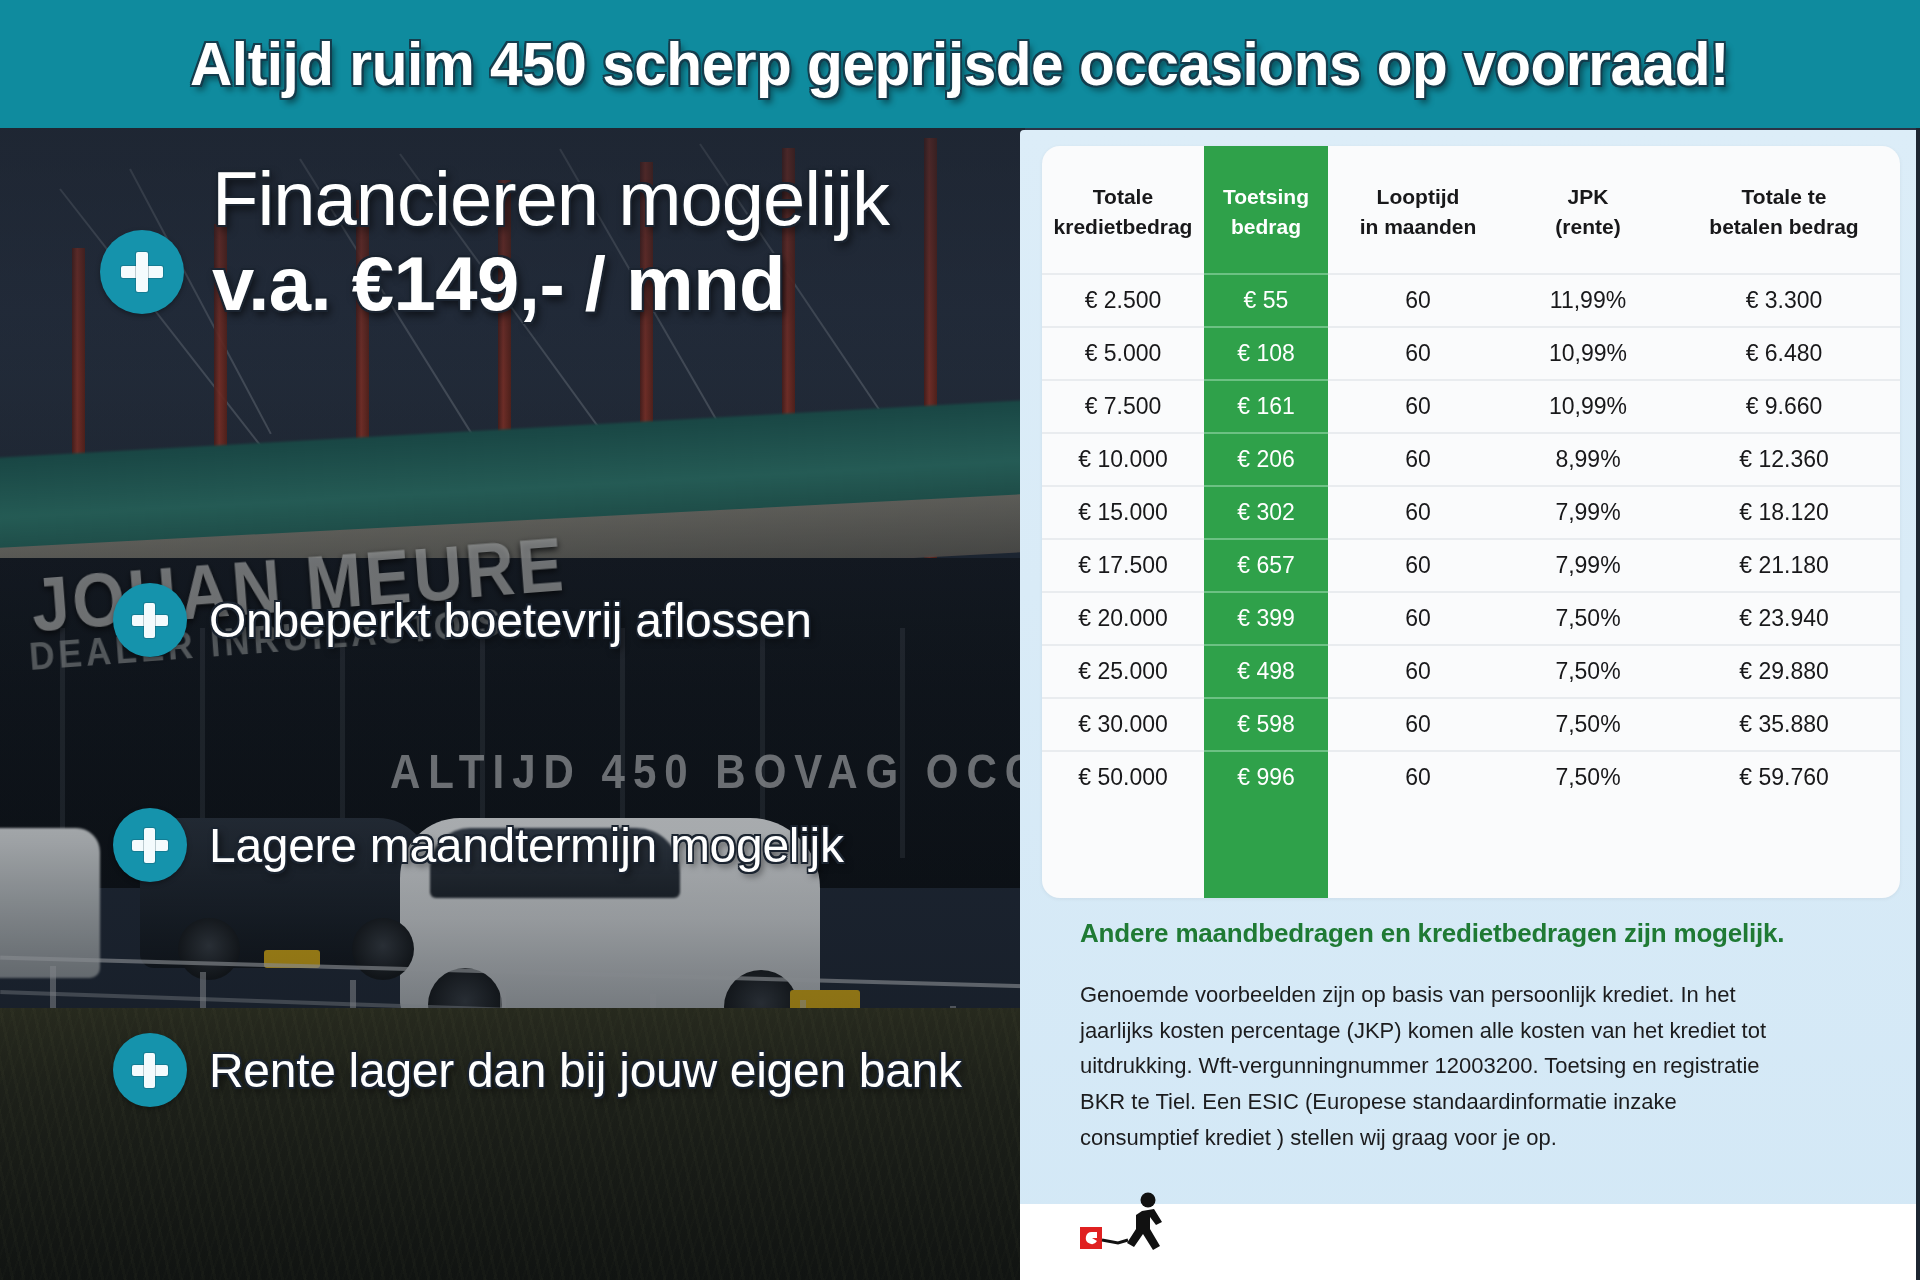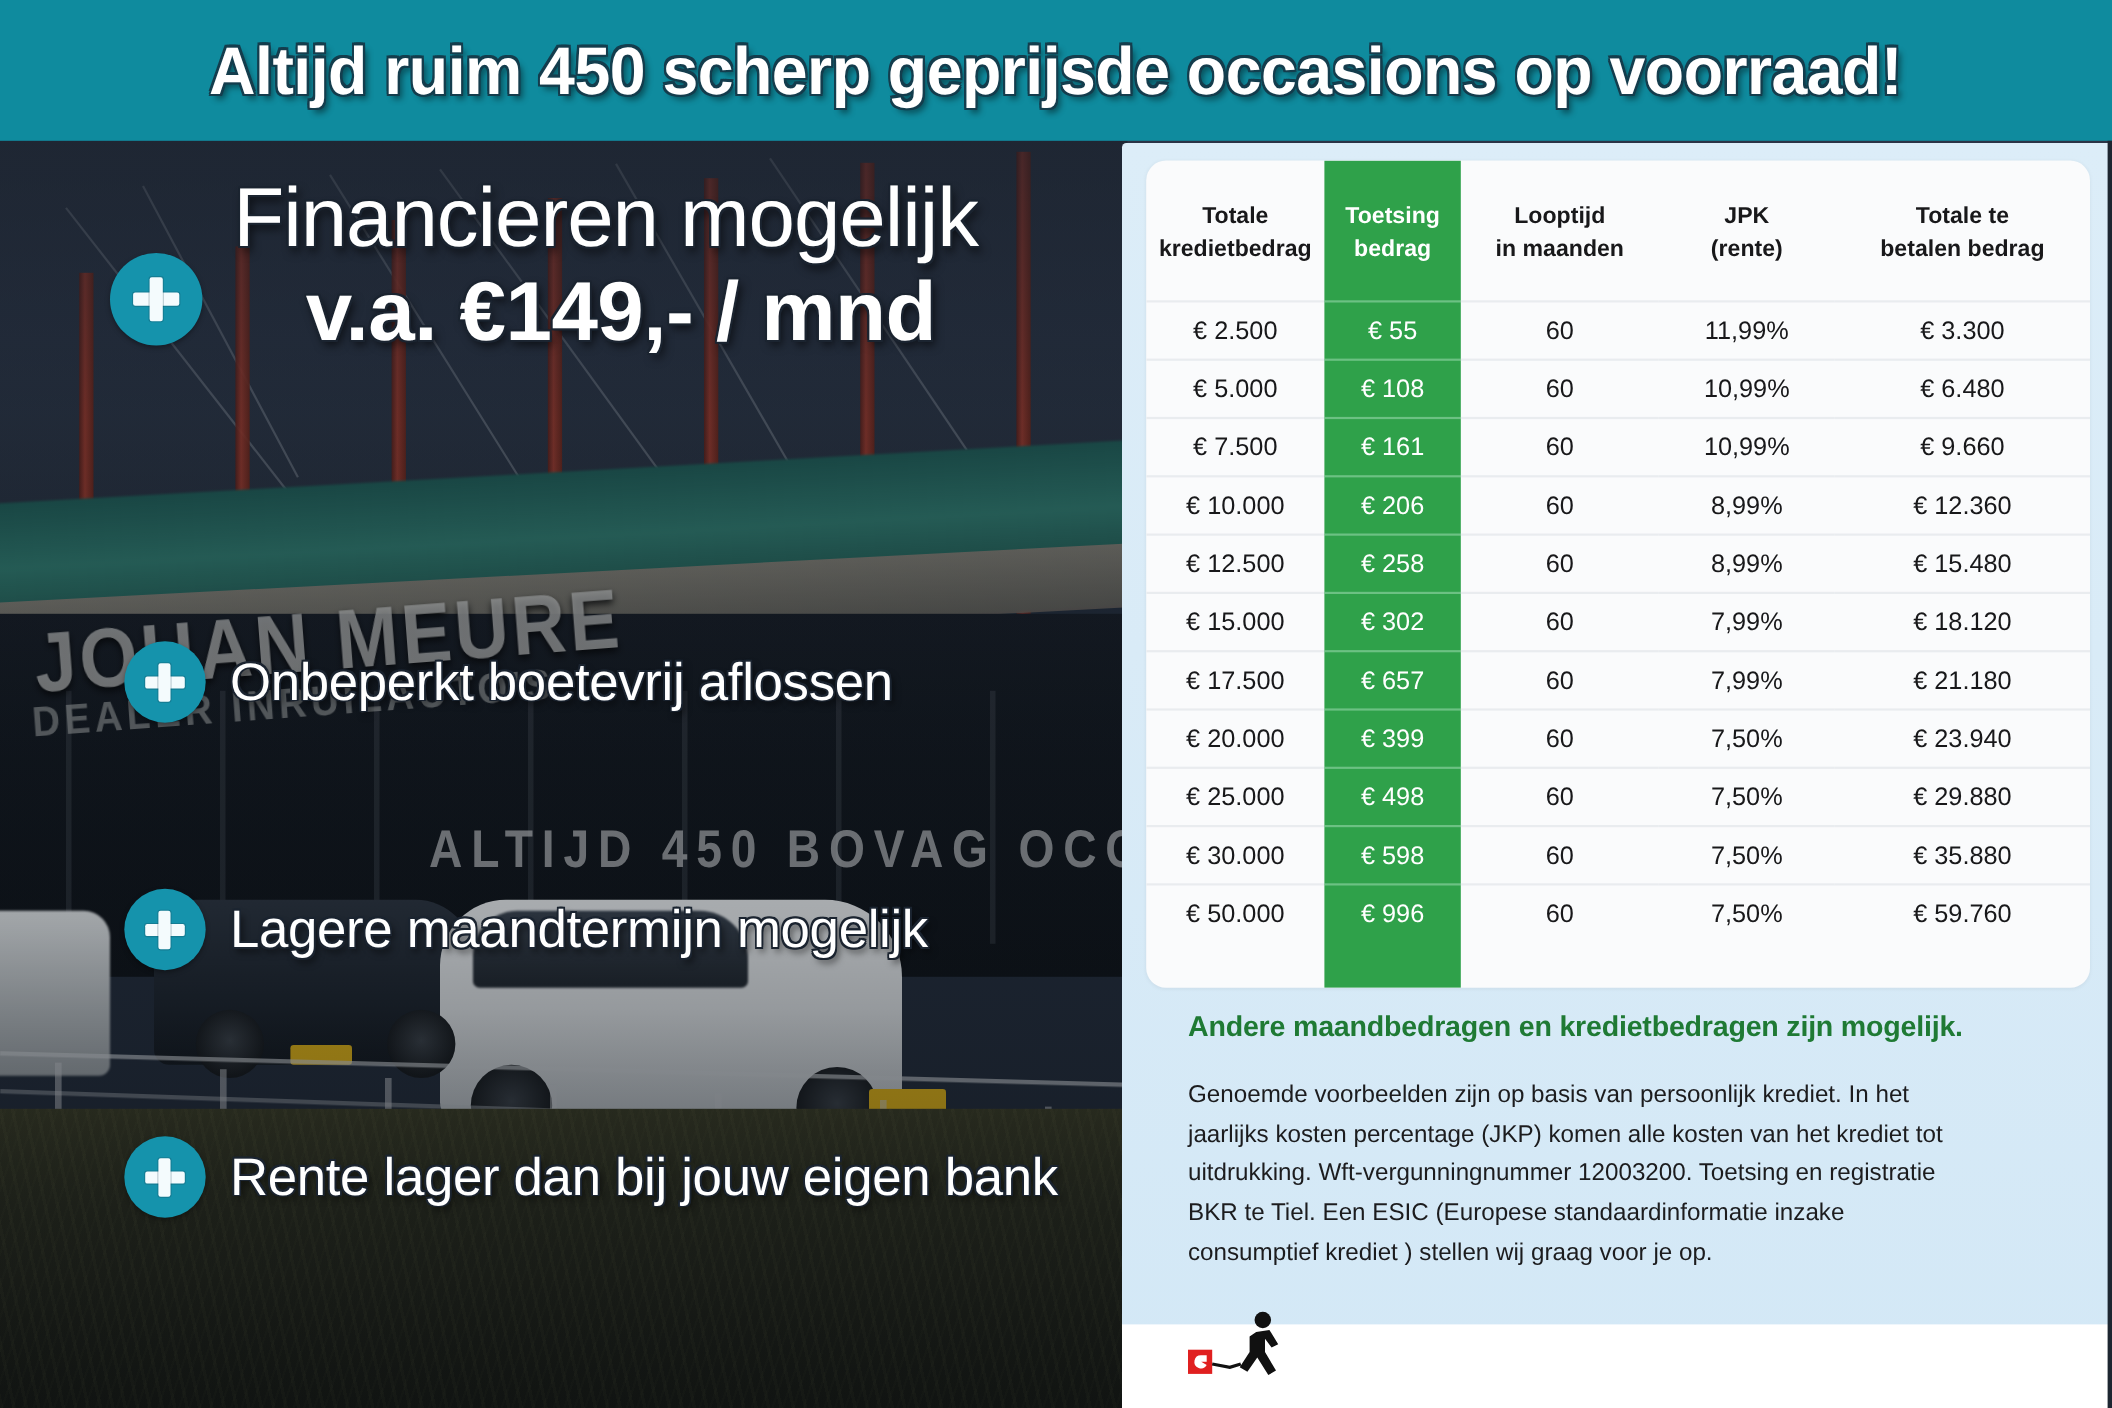--- a/index.html
+++ b/index.html
@@ -271,21 +271,21 @@
        1.8px 0 0 #1b2430, -1.8px 0 0 #1b2430,
        0 1.8px 0 #1b2430, 0 -1.8px 0 #1b2430,
        1.8px 1.8px 0 #1b2430, -1.8px 1.8px 0 #1b2430,
        1.8px -1.8px 0 #1b2430, -1.8px -1.8px 0 #1b2430,
        3px 5px 9px rgba(0,0,0,.65);
     white-space: nowrap;
   }
   .head-l2 {
     font-size: 76px; font-weight: bold; line-height: 1.15;
     letter-spacing: -0.5px;
-    text-align: right;
+    text-align: left;
     padding-right: 38px;
     color:#fff;
     text-shadow:
        1.8px 0 0 #1b2430, -1.8px 0 0 #1b2430,
        0 1.8px 0 #1b2430, 0 -1.8px 0 #1b2430,
        1.8px 1.8px 0 #1b2430, -1.8px 1.8px 0 #1b2430,
        1.8px -1.8px 0 #1b2430, -1.8px -1.8px 0 #1b2430,
        3px 5px 9px rgba(0,0,0,.65);
     white-space: nowrap;
   }
@@ -572,27 +572,20 @@
               <td>€ 9.660</td>
             </tr>
             <tr>
               <td>€ 10.000</td>
               <td class="hl">€ 206</td>
               <td>60</td>
               <td>8,99%</td>
               <td>€ 12.360</td>
             </tr>
             <tr>
-              <td>€ 12.500</td>
-              <td class="hl">€ 258</td>
-              <td>60</td>
-              <td>8,99%</td>
-              <td>€ 15.480</td>
-            </tr>
-            <tr>
               <td>€ 15.000</td>
               <td class="hl">€ 302</td>
               <td>60</td>
               <td>7,99%</td>
               <td>€ 18.120</td>
             </tr>
             <tr>
               <td>€ 17.500</td>
               <td class="hl">€ 657</td>
               <td>60</td>

